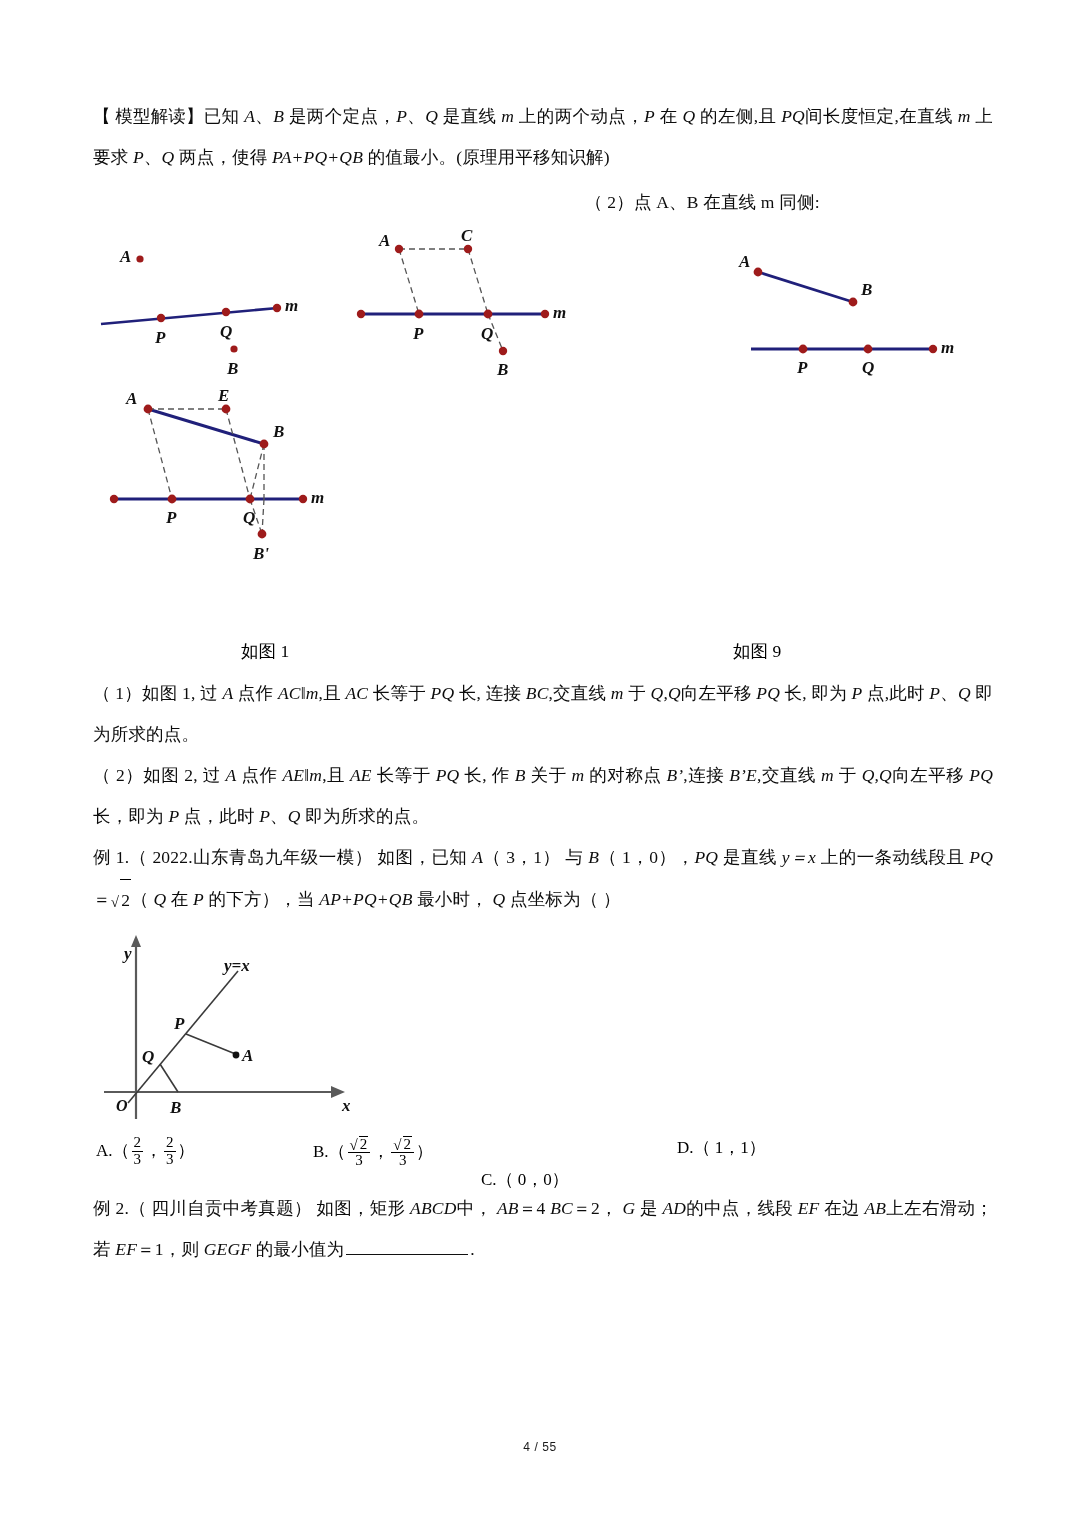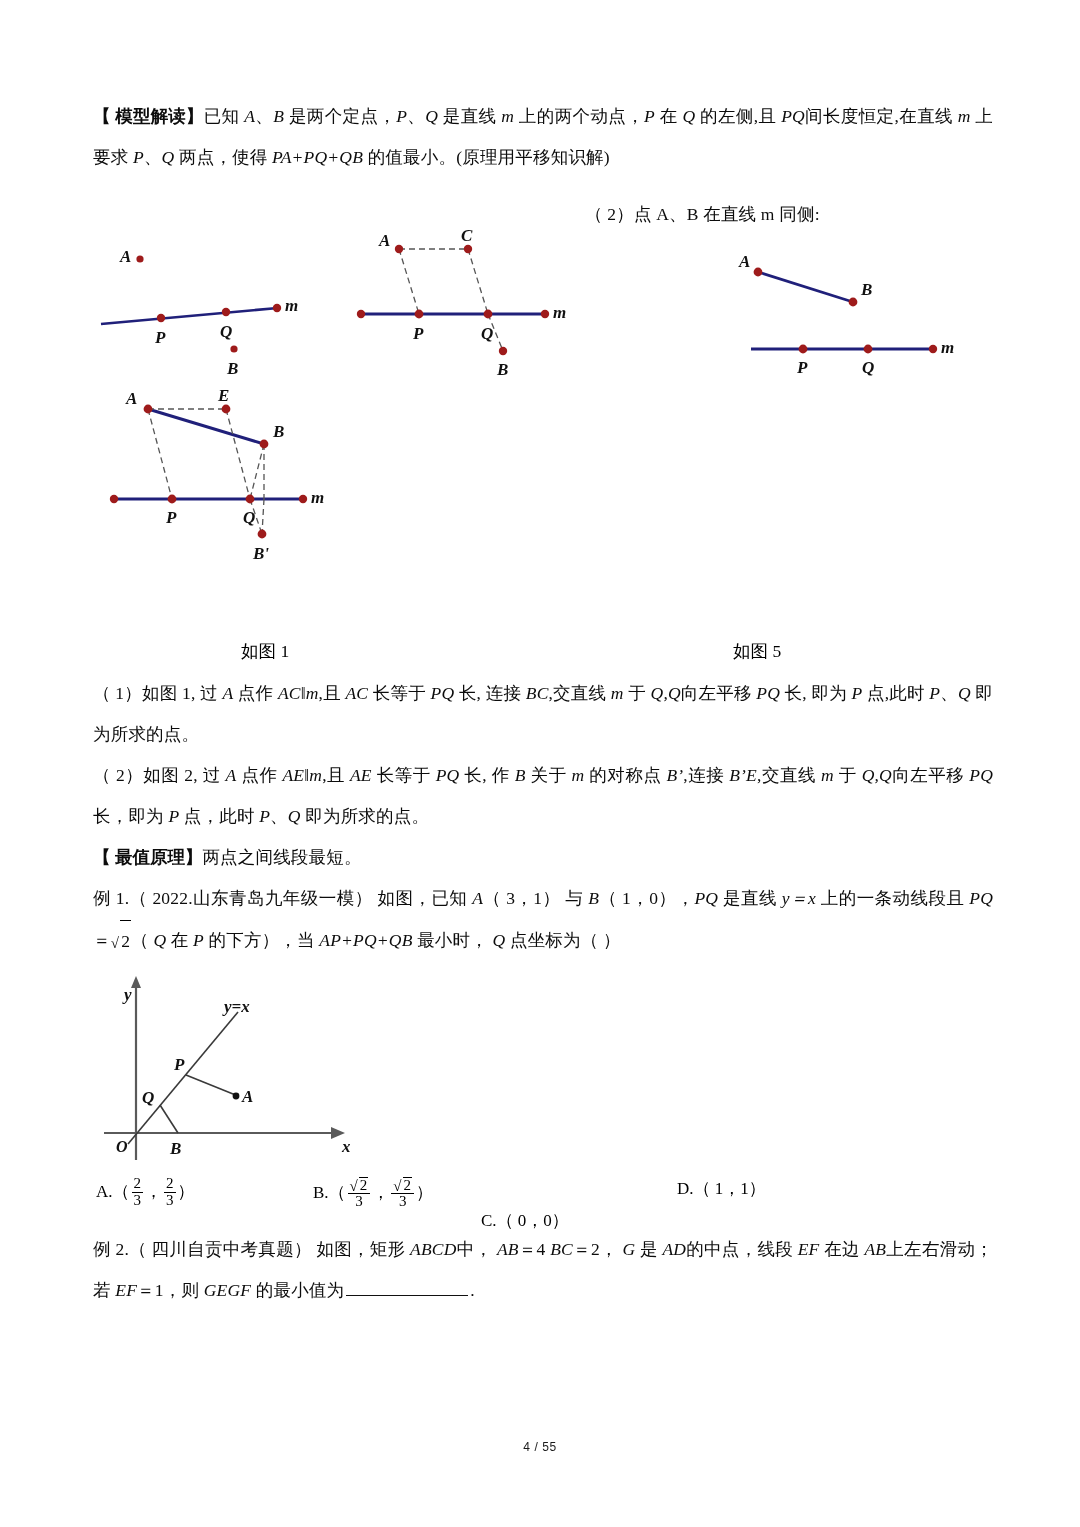--- a/index.html
+++ b/index.html
@@ -29,32 +29,32 @@
   }
   .para {
     font-size: 17.5px;
     line-height: 41px;
     letter-spacing: 0.2px;
     text-align: justify;
     margin: 0;
     color: #0c0c0c;
   }
   .para .hdr {
-    font-weight: bold;
+    font-weight: normal;
     letter-spacing: 0px;
     margin-top: 20px;
   }
   .mi { font-style: italic; font-family: "Liberation Serif", serif; }
 
   .two-col {
     position: relative;
     height: 41px;
   }
   .col-left { position: absolute; left: 0; top: 0; }
-  .col-right { position: absolute; left: 492px; top: 16px; }
+  .col-right { position: absolute; left: 492px; top: 4px; }
 
   
   .figs {
     position: relative;
     width: 900px;
     height: 420px;
   }
   .fig {
     position: absolute;
   }
@@ -220,28 +220,27 @@
         <text x="175" y="50" font-size="17">B</text>
         <text x="68" y="136" font-size="17">P</text>
         <text x="145" y="136" font-size="17">Q</text>
         <text x="213" y="116" font-size="17">m</text>
         <text x="155" y="172" font-size="17">B'</text>
       </svg>
     </div>
 
     <div class="caption-row">
       <span class="cap1">如图 1</span>
-      <span class="cap2">如图 5</span>
+      <span class="cap2">如图 9</span>
     </div>
 
     <p class="para"><span>（ 1）如图 1, 过 </span><span class="mi">A</span><span> 点作 </span><span class="mi">AC‖m</span><span>,且 </span><span class="mi">AC</span><span> 长等于 </span><span class="mi">PQ</span><span> 长, 连接 </span><span class="mi">BC</span><span>,交直线 </span><span class="mi">m</span><span> 于 </span><span class="mi">Q,Q</span><span>向左平移 </span><span class="mi">PQ</span><span> 长, 即为 </span><span class="mi">P</span><span> 点,</span><span>此时 </span><span class="mi">P</span><span>、</span><span class="mi">Q</span><span> 即为所求的点。</span></p>
 
     <p class="para"><span>（ 2）如图 2, 过 </span><span class="mi">A</span><span> 点作 </span><span class="mi">AE‖m</span><span>,且 </span><span class="mi">AE</span><span> 长等于 </span><span class="mi">PQ</span><span> 长, 作 </span><span class="mi">B</span><span> 关于 </span><span class="mi">m</span><span> 的对称点 </span><span class="mi">B’</span><span>,连接 </span><span class="mi">B’E</span><span>,交直线 </span><span class="mi">m</span><span> 于 </span><span class="mi">Q,Q</span><span>向</span><span>左平移 </span><span class="mi">PQ</span><span> 长，即为 </span><span class="mi">P</span><span> 点，此时 </span><span class="mi">P</span><span>、</span><span class="mi">Q</span><span> 即为所求的点。</span></p>
 
-    <p class="para"><span class="hdr">【 最值原理】</span><span>两点之间线段最短。</span></p>
 
     <p class="para"><span>例 1.</span><span>（ 2022.山东青岛九年级一模）</span><span> 如图，已知 </span><span class="mi">A</span><span>（ 3，1）</span><span> 与 </span><span class="mi">B</span><span>（ 1，0），</span><span class="mi">PQ</span><span> 是直线 </span><span class="mi">y＝x</span><span> 上的一条动线段</span><span>且 </span><span class="mi">PQ</span><span>＝</span><span class="radical">√</span><span class="sqrt">2</span><span>（ </span><span class="mi">Q</span><span> 在 </span><span class="mi">P</span><span> 的下方），当 </span><span class="mi">AP+PQ+QB</span><span> 最小时， </span><span class="mi">Q</span><span> 点坐标为（      ）</span></p>
 
     <div class="graph-wrap">
       <svg style="position:absolute; left:5px; top:8px;" width="260" height="200" viewBox="0 0 260 200">
         <line x1="38" y1="190" x2="38" y2="14" stroke="#5a5a5a" stroke-width="2.2"></line>
         <polygon points="38,6 33,18 43,18" fill="#5a5a5a"></polygon>
         <line x1="6" y1="163" x2="238" y2="163" stroke="#5a5a5a" stroke-width="2.2"></line>
         <polygon points="247,163 233,157 233,169" fill="#5a5a5a"></polygon>
         <line x1="30" y1="174" x2="140" y2="42" stroke="#3a3a3a" stroke-width="1.6"></line>

